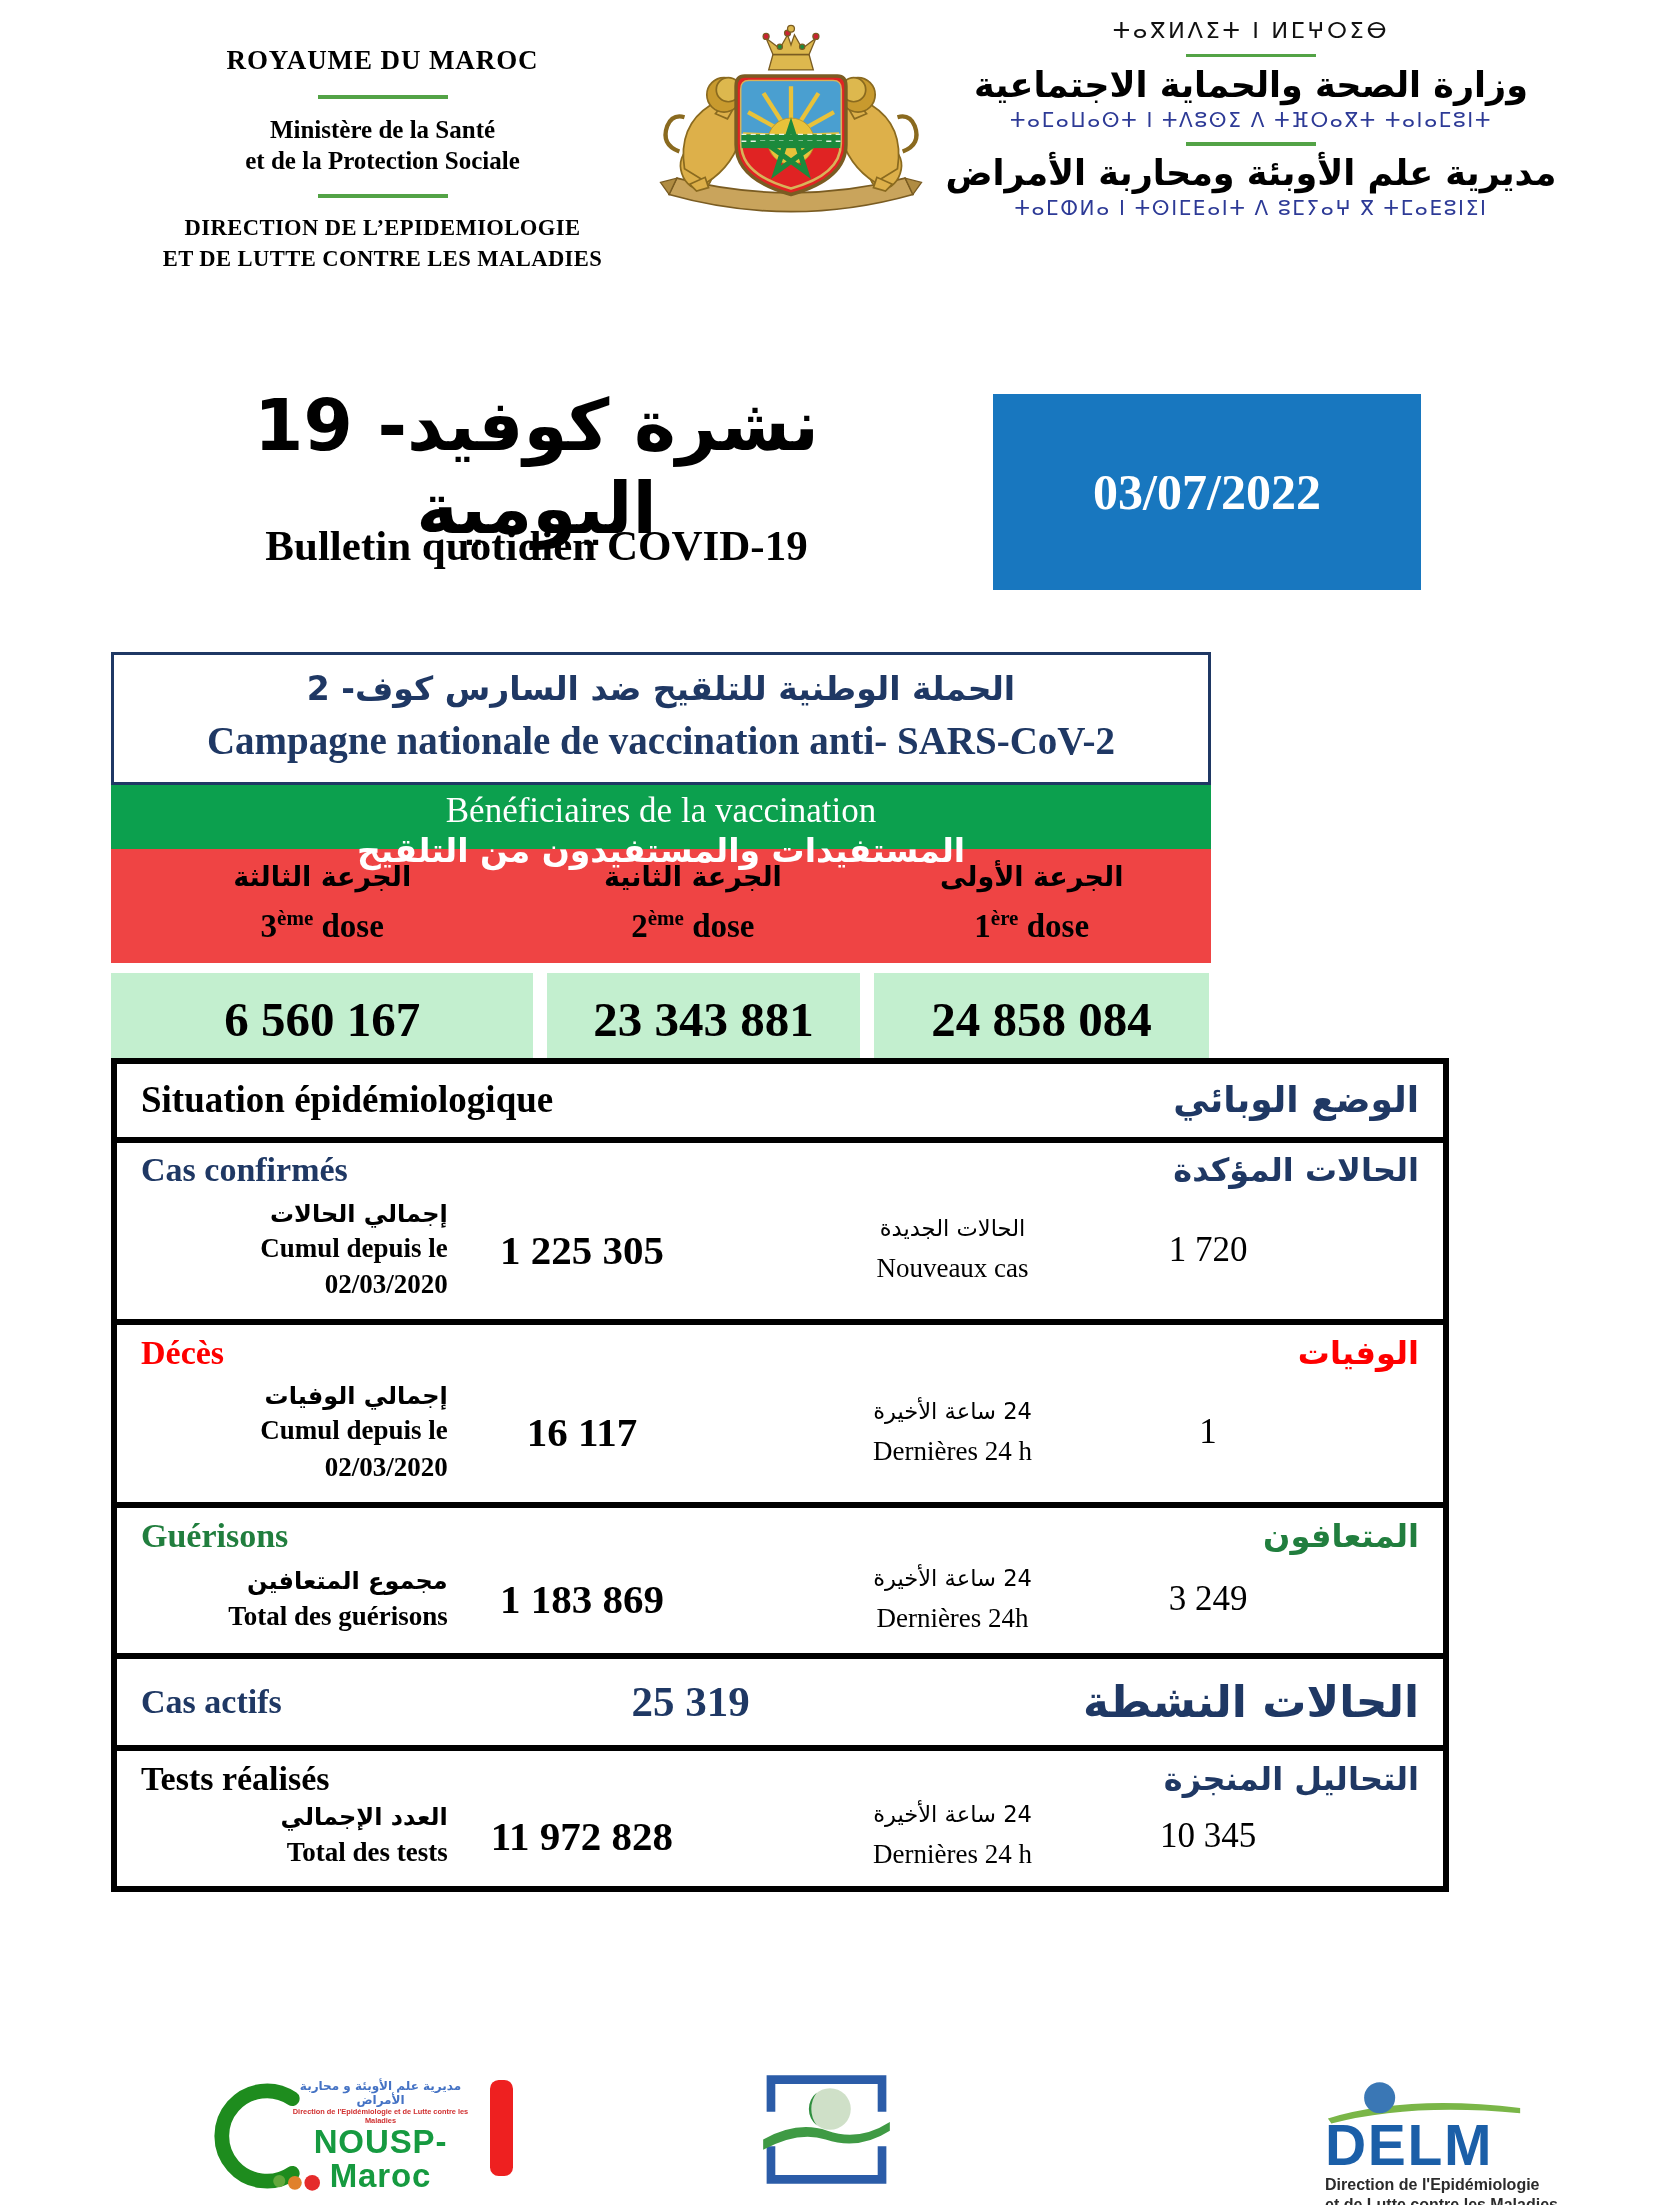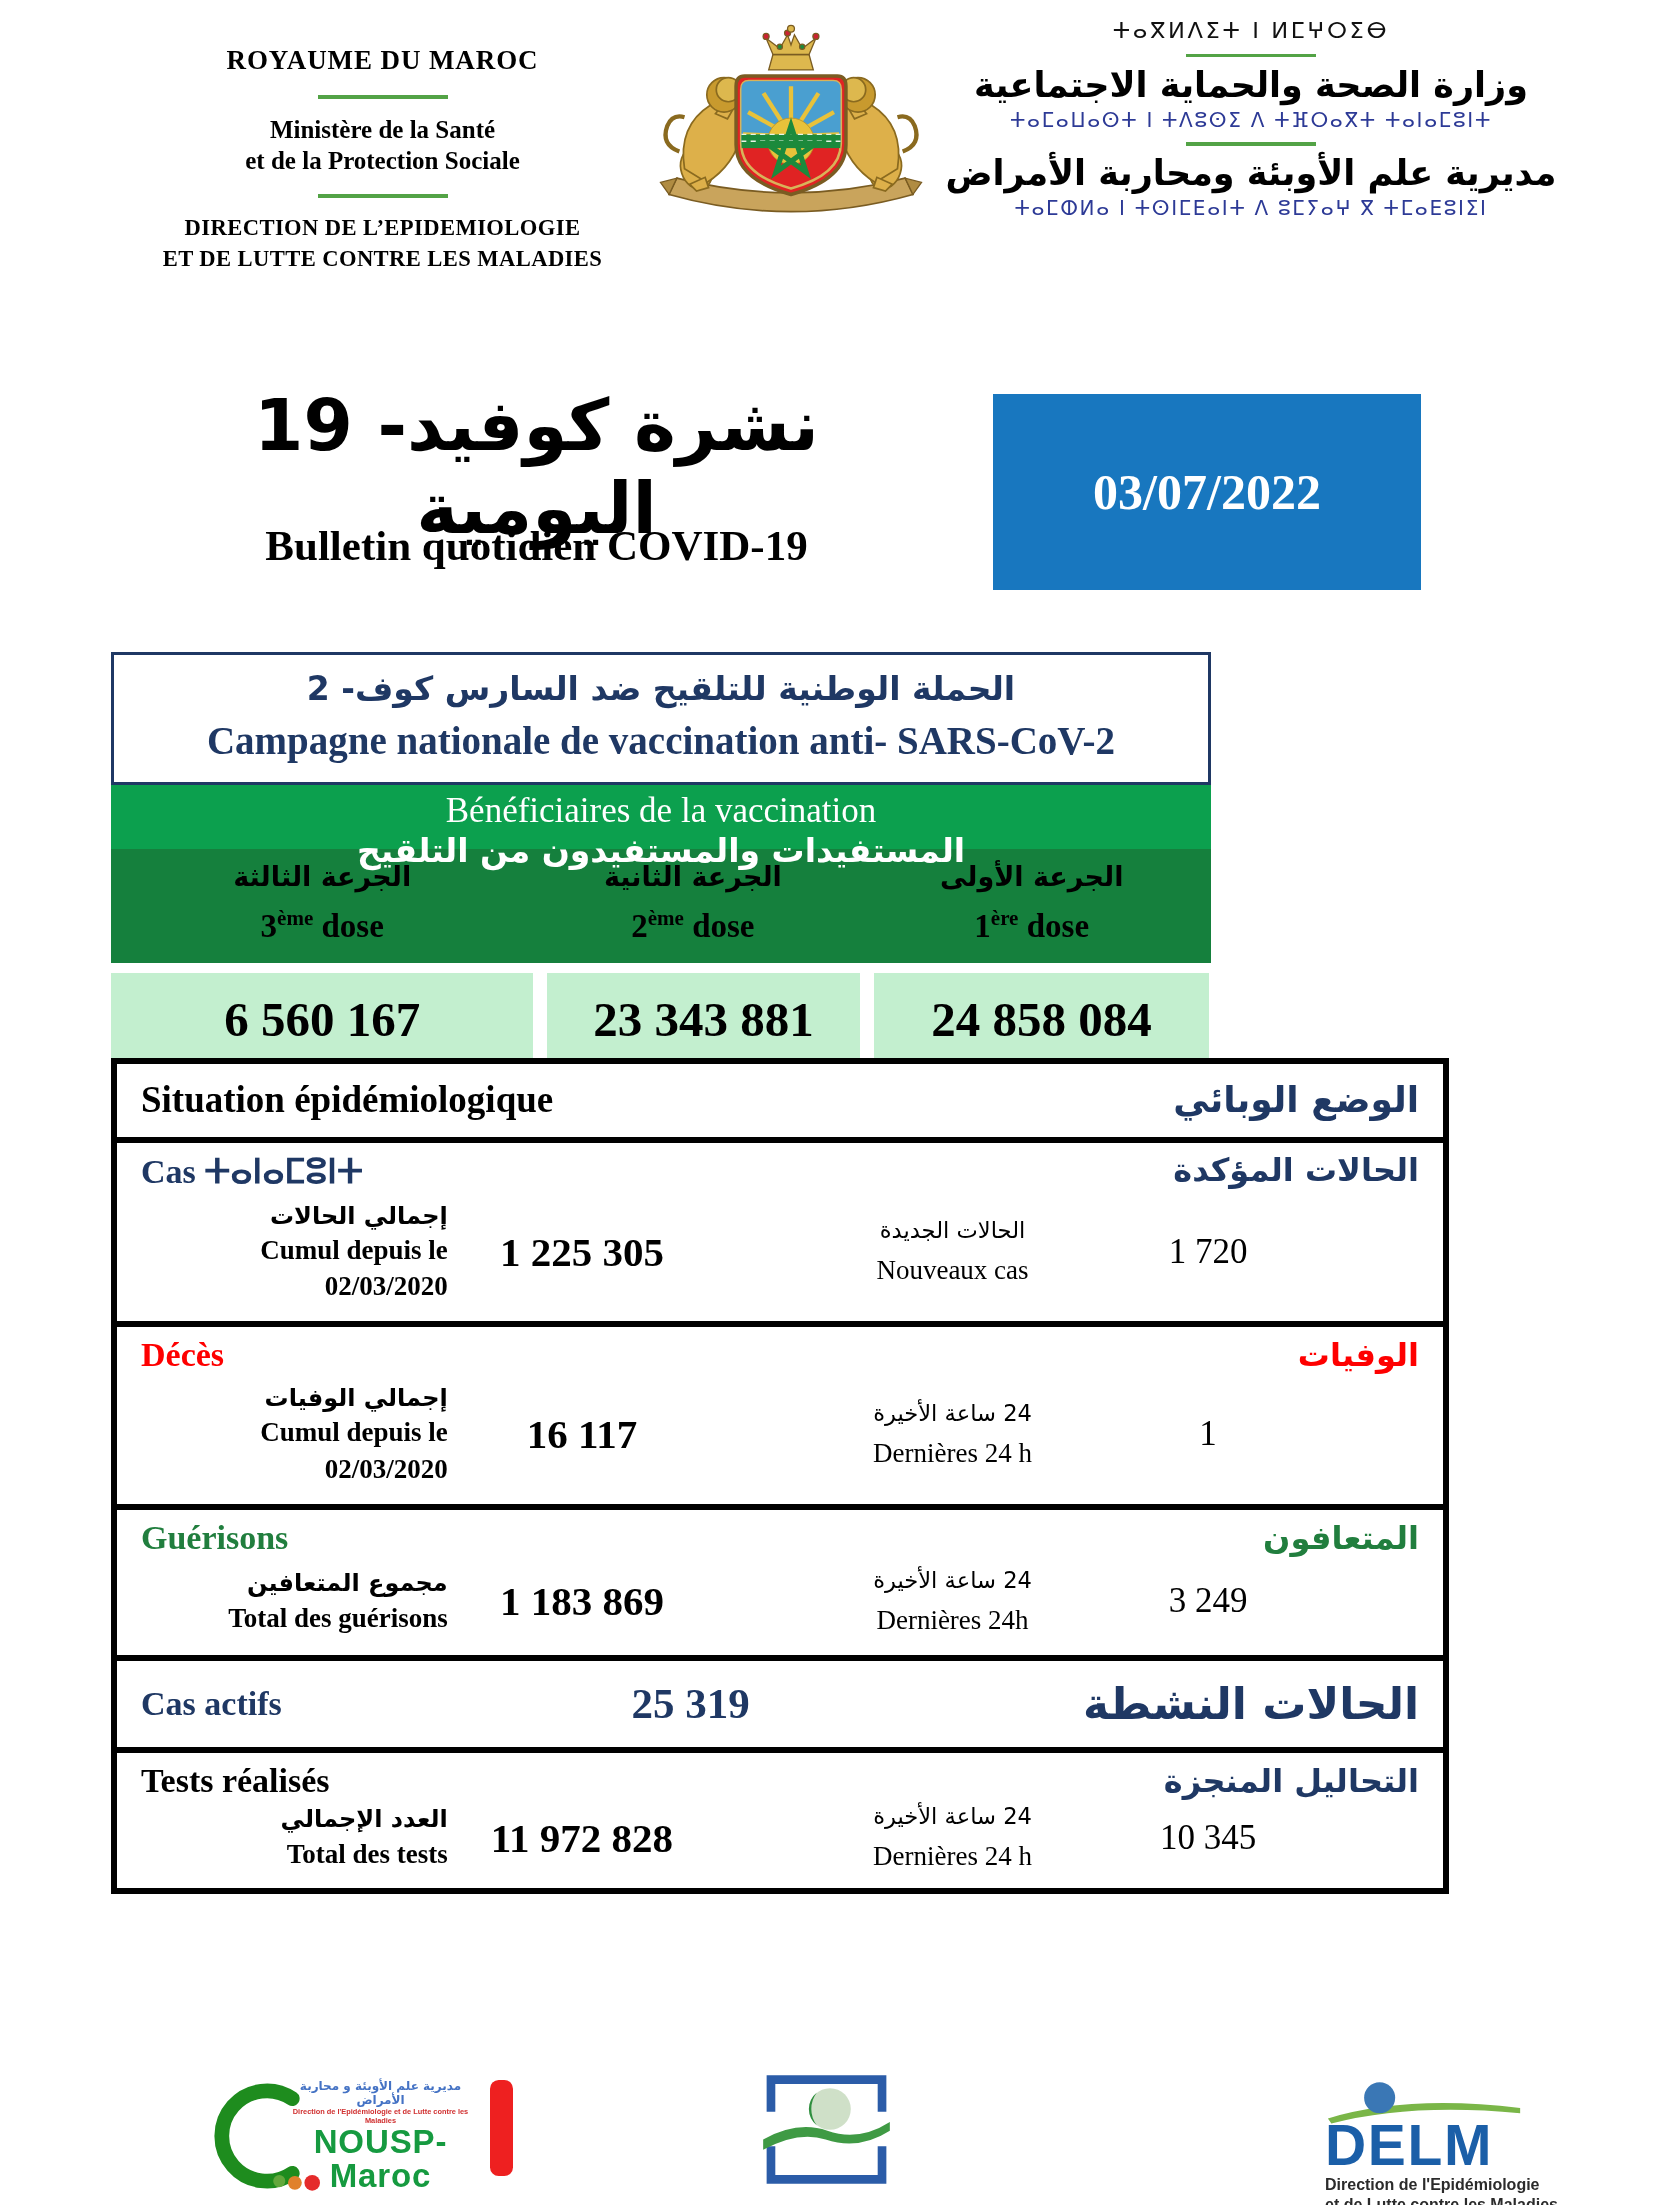--- a/index.html
+++ b/index.html
@@ -41,21 +41,21 @@
 
   
   #vax { position:absolute; left:111px; top:652px; width:1100px; }
   .vax-campaign { border:3.5px solid #1f3864; background:#fff; text-align:center; padding:14px 8.7px 19px; }
   .vc-ar { font-weight:bold; font-size:33px; color:#1f3864; }
   .vc-fr { font-weight:bold; font-size:39px; color:#1f3864; margin-top:10.4px; }
   .vax-banner { background:#0ca04e; color:#fff; display:flex; justify-content:space-between;
                 align-items:center; padding:5.2px 22.6px; height:64px;flex-direction:column; }
   .vb-fr { font-size:35px; }
   .vb-ar { font-weight:bold; font-size:33px; }
-  .vax-doses { background:#15803d; display:flex; padding:12px 0 17.4px; }
+  .vax-doses { background:#ef4444; display:flex; padding:12px 0 17.4px; }
   .vd-col { text-align:center; }
   .vd-c1 { width:38.4%; } .vd-c2 { width:29%; } .vd-c3 { width:32.6%; }
   .vd-ar { font-weight:bold; font-size:27px; }
   .vd-fr { font-weight:bold; font-size:33px; margin-top:14px; }
   .vd-fr sup { font-size:21px; }
   .vax-numbers { display:flex; gap:14px; margin-top:10.4px; }
   .vn-box { background:#c3efcf; text-align:center; font-weight:bold; font-size:49px; padding:17.4px 0; }
   .vn-1 { width:38.4%; } .vn-2 { width:28.4%; } .vn-3 { width:30.5%; }
 
   
@@ -226,21 +226,21 @@
 </div>
 
 <div id="epi">
   <div class="epi-header">
     <div class="eh-fr">Situation épidémiologique</div>
     <div class="eh-ar ar navy" dir="rtl">الوضع الوبائي</div>
   </div>
 
   <div class="sec">
     <div class="sec-title">
-      <div class="st-fr navy">Cas ⵜⴰⵏⴰⵎⵓⵏⵜ</div>
+      <div class="st-fr navy">Cas confirmés</div>
       <div class="st-ar ar navy" dir="rtl">الحالات المؤكدة</div>
     </div>
     <div class="sec-data">
       <div class="c-label">
         <div class="cl-ar ar" dir="rtl">إجمالي الحالات</div>
         <div class="cl-fr">Cumul depuis le</div>
         <div class="cl-fr">02/03/2020</div>
       </div>
       <div class="c-total">1 225 305</div>
       <div class="c-gap"></div>

